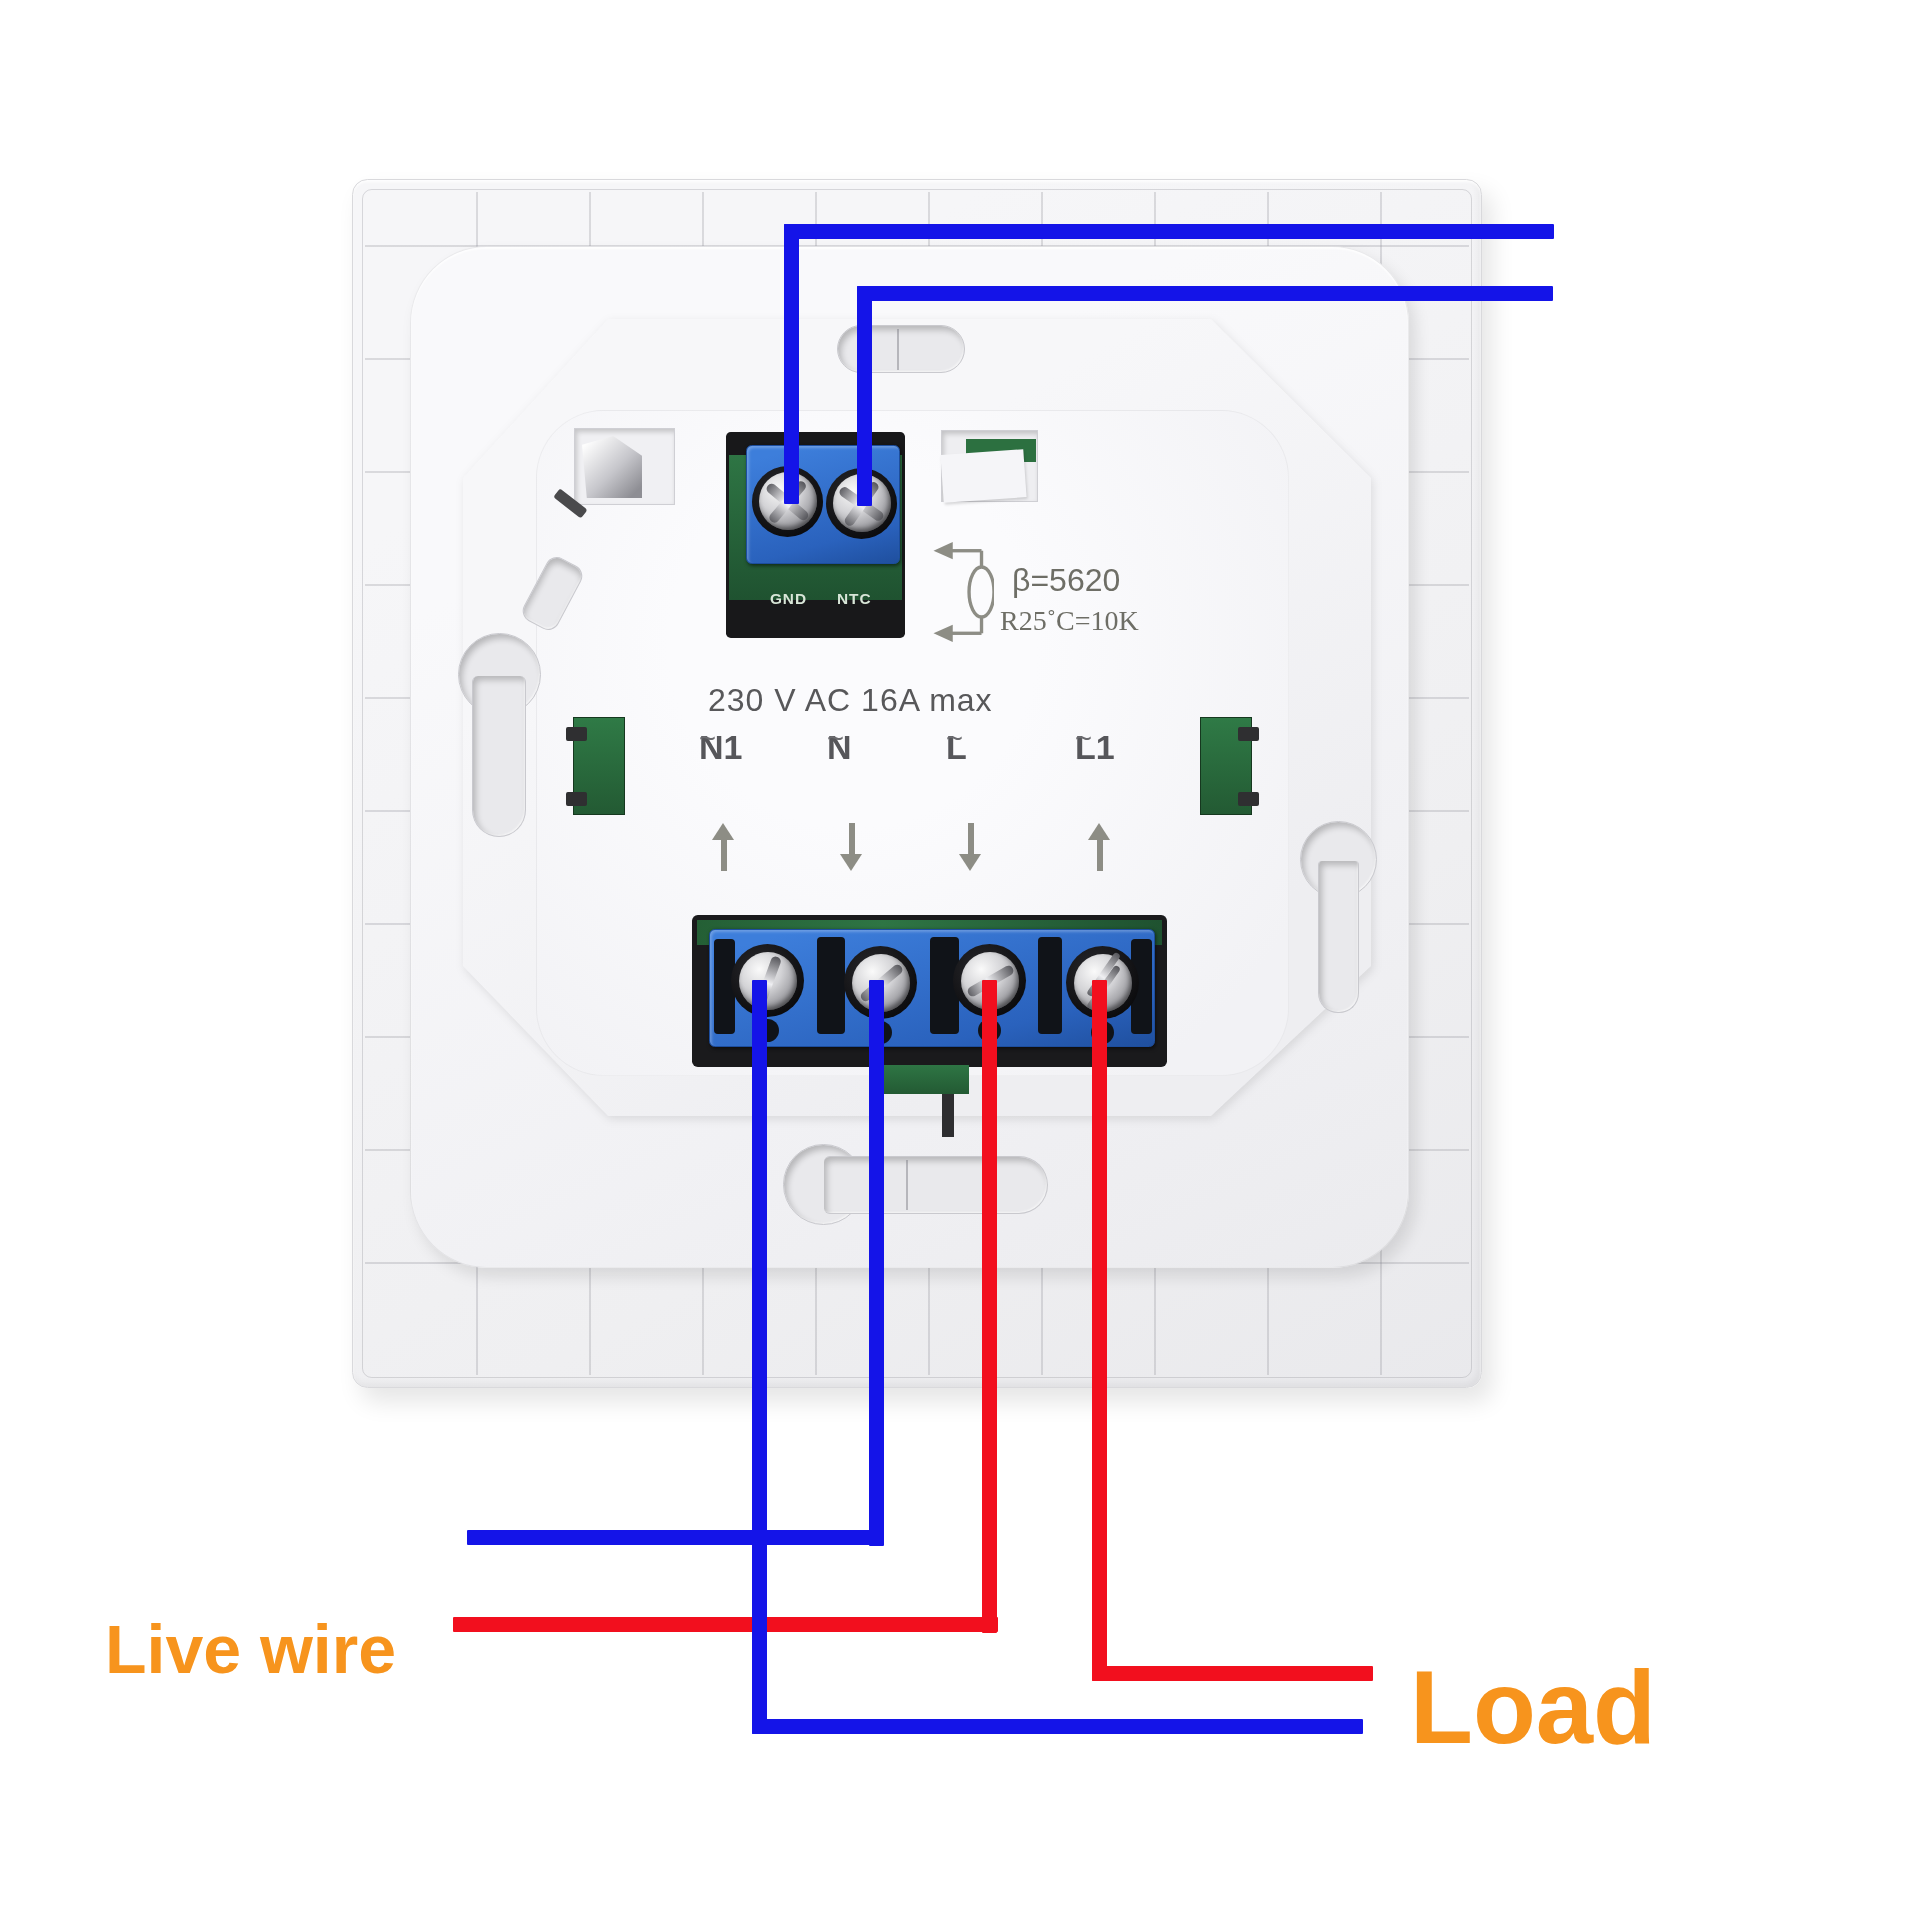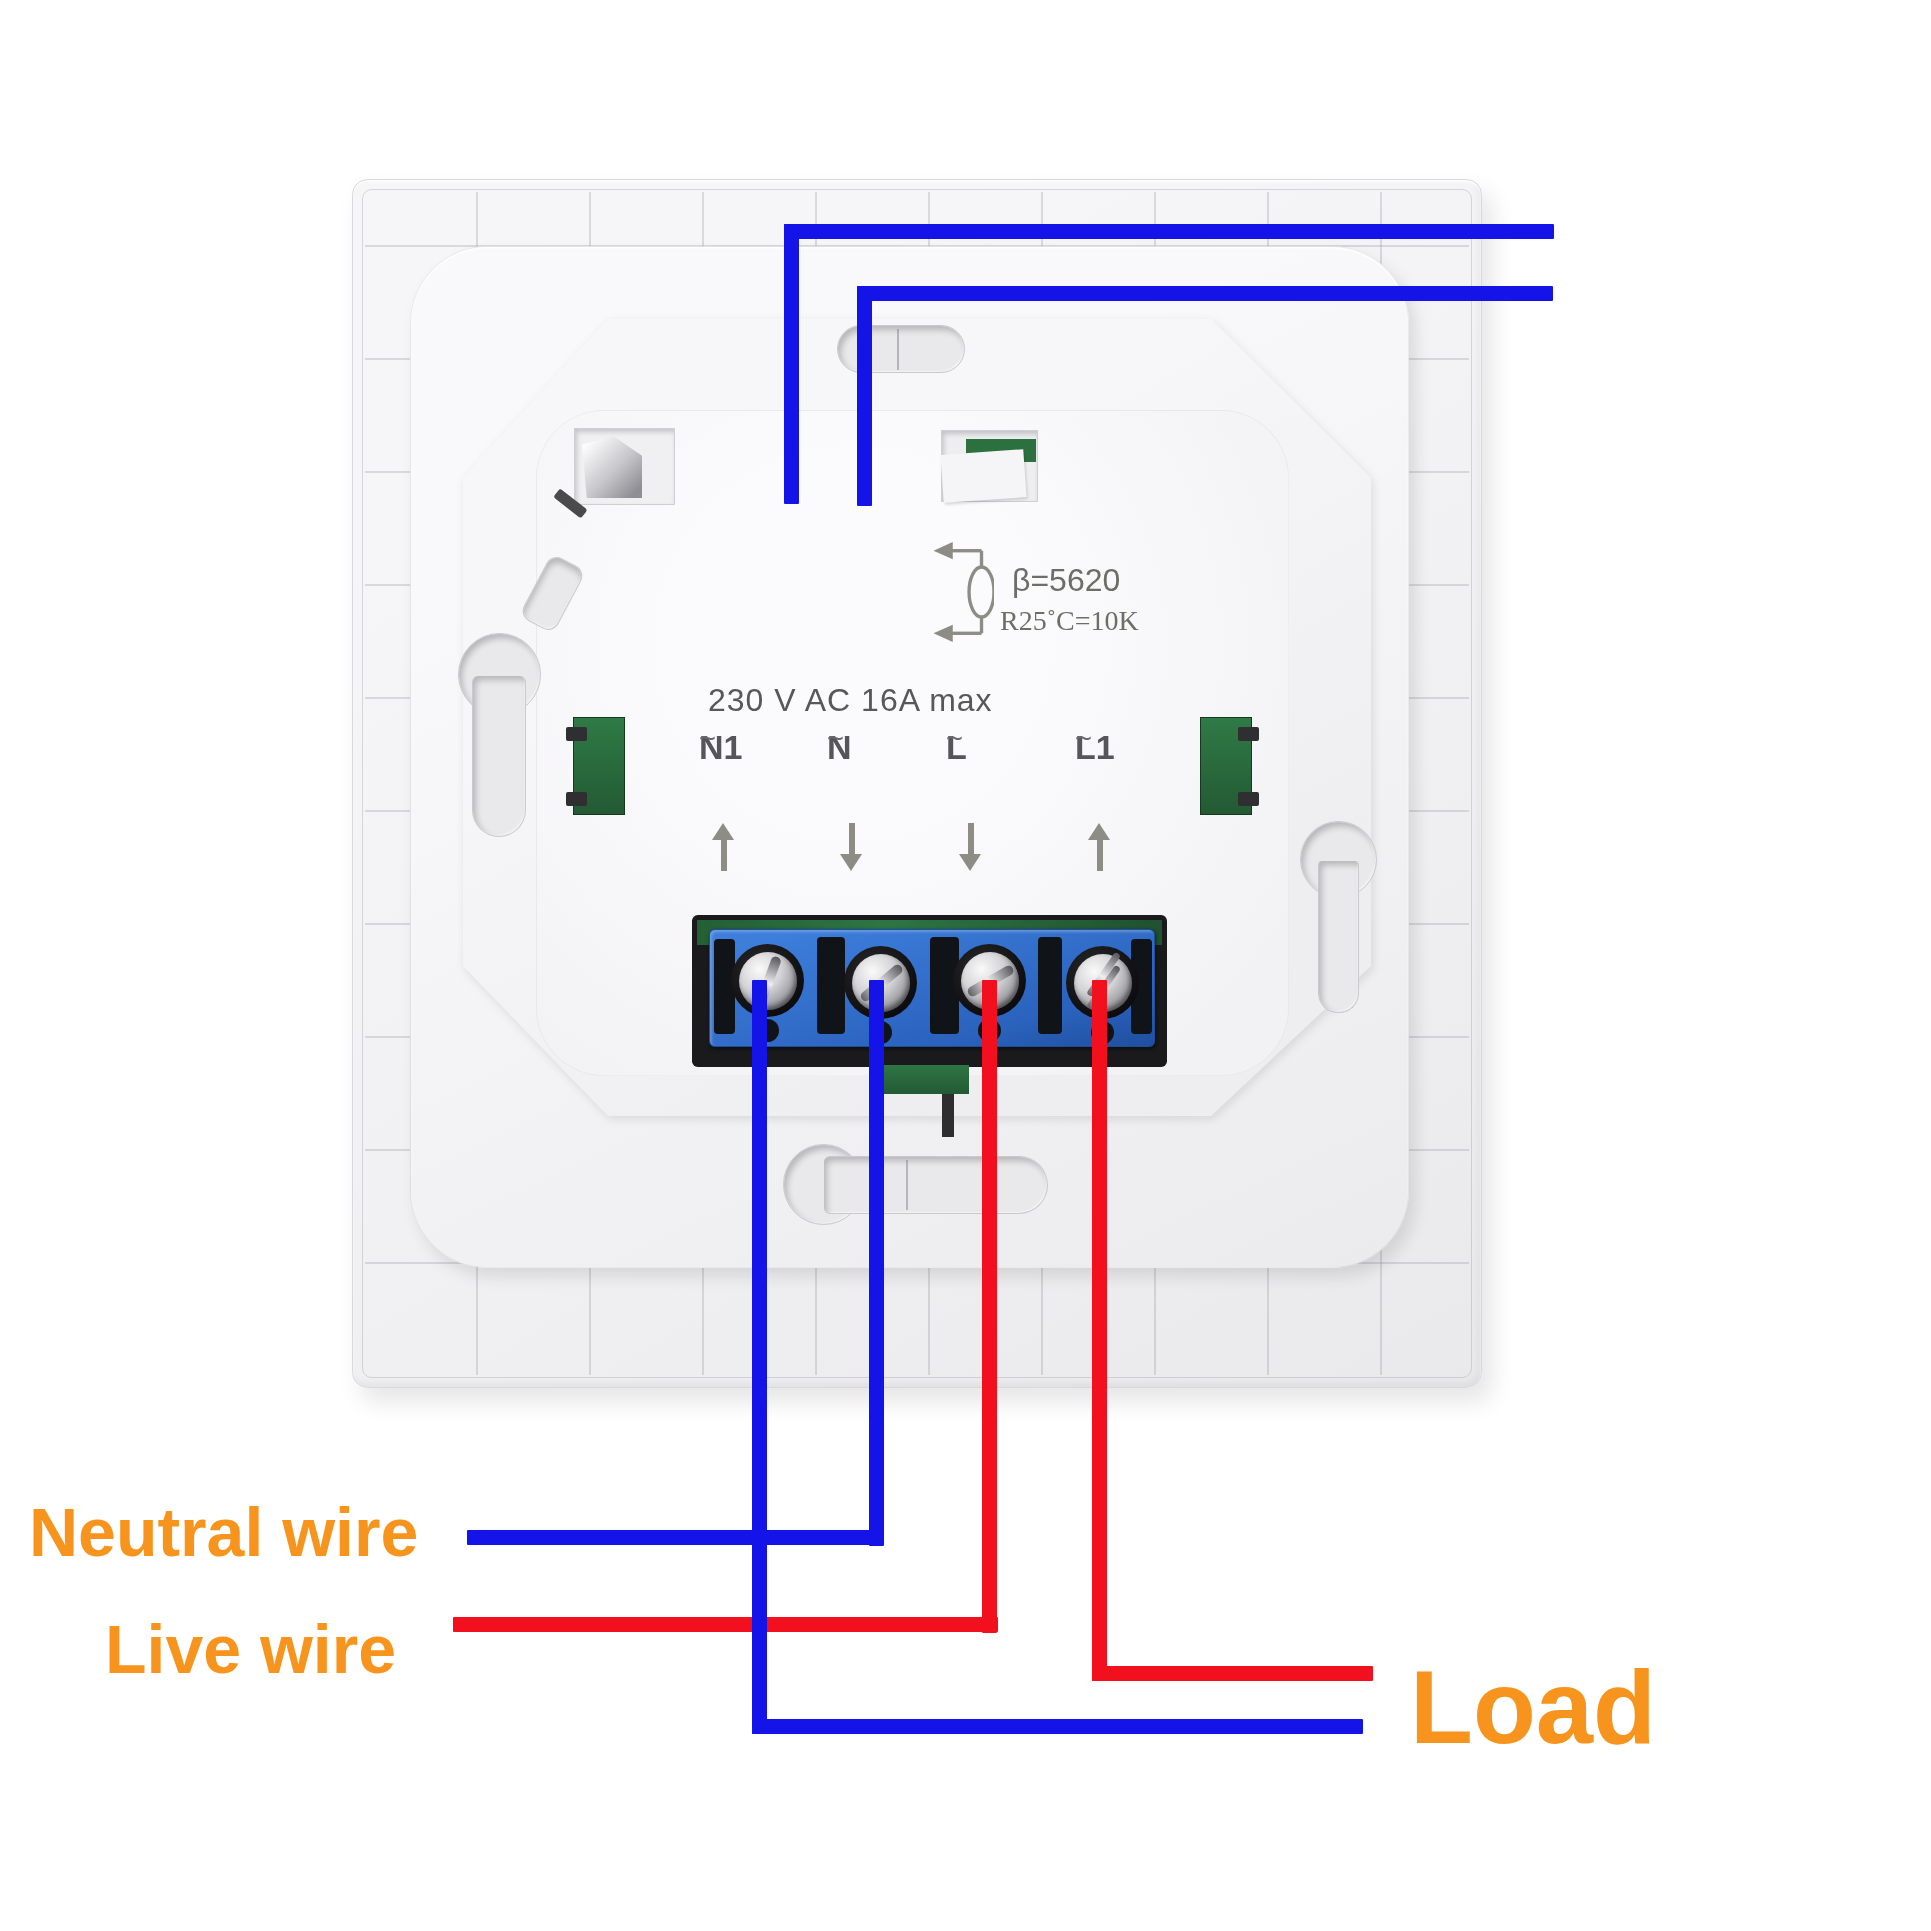--- a/index.html
+++ b/index.html
@@ -173,20 +173,40 @@
   <div class="pcbhole-green"></div>
   <div class="pcbhole-flap"></div>
 
   <div class="gwin gwin-l"></div>
   <div class="gtab" style="left:566px;top:727px;"></div>
   <div class="gtab" style="left:566px;top:792px;"></div>
   <div class="gwin gwin-r"></div>
   <div class="gtab" style="left:1238px;top:727px;"></div>
   <div class="gtab" style="left:1238px;top:792px;"></div>
 
+  <div class="recess-top">
+    <div class="pcb">
+      <span class="pcb-label lbl-gnd">GND</span>
+      <span class="pcb-label lbl-ntc">NTC</span>
+    </div>
+    <div class="tblock tblock-top">
+      <div class="well" style="left:4.8px;top:20px;width:71px;height:71px;">
+        <div class="screw" style="left:6.8px;top:6.8px;width:58px;height:58px;">
+          <div class="slotbar" style="transform:rotate(40deg);"></div>
+          <div class="slotbar" style="transform:rotate(-50deg);"></div>
+        </div>
+      </div>
+      <div class="well" style="left:79px;top:22px;width:71px;height:71px;">
+        <div class="screw" style="left:6.8px;top:6.8px;width:58px;height:58px;">
+          <div class="slotbar" style="transform:rotate(35deg);"></div>
+          <div class="slotbar" style="transform:rotate(-55deg);"></div>
+        </div>
+      </div>
+    </div>
+  </div>
 
   <div class="recess-bottom">
     <div class="pcb"></div>
     <div class="tblock tblock-bottom">
       <div class="dark-slot" style="left:3.9px;top:9.7px;width:21px;height:95px;"></div>
       <div class="dark-slot" style="left:107px;top:7.7px;width:28px;height:97px;"></div>
       <div class="dark-slot" style="left:220px;top:7.7px;width:29px;height:97px;"></div>
       <div class="dark-slot" style="left:328px;top:7.7px;width:24px;height:97px;"></div>
       <div class="dark-slot" style="left:421px;top:9.7px;width:21px;height:95px;"></div>
       <div class="well" style="left:21px;top:14.5px;width:73px;height:73px;">
@@ -276,18 +296,17 @@
   <div class="wire red  wh l-h"></div>
   <div class="wire red  wh l1-h"></div>
   <div class="wire blue wh n1-h"></div>
   <div class="wire blue wv sensorA-v"></div>
   <div class="wire blue wv sensorB-v"></div>
   <div class="wire blue wv n1-v"></div>
   <div class="wire blue wv n-v"></div>
   <div class="wire red  wv l-v"></div>
   <div class="wire red  wv l1-v"></div>
 
-  <div class="biglabel lab-neutral">Neutral wire</div>
   <div class="biglabel lab-live">Live wire</div>
   <div class="biglabel lab-load">Load</div>
 
 </div>
 
 
 </body></html>

